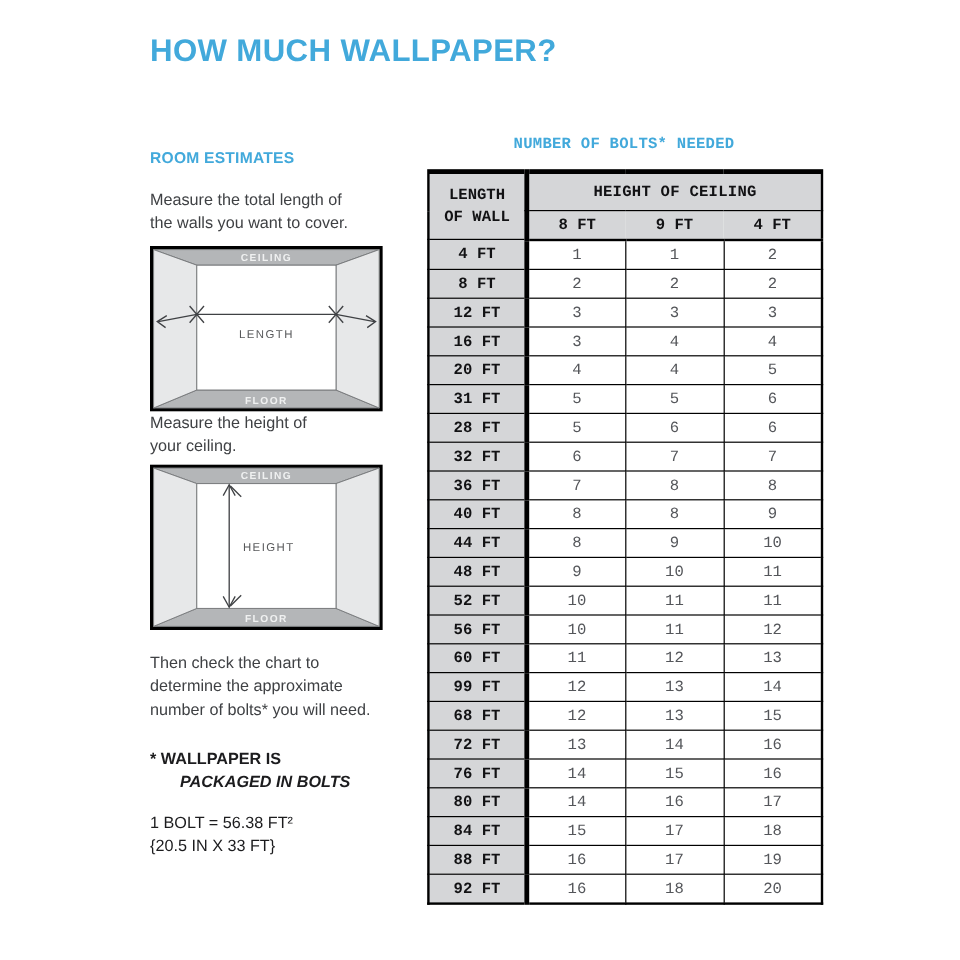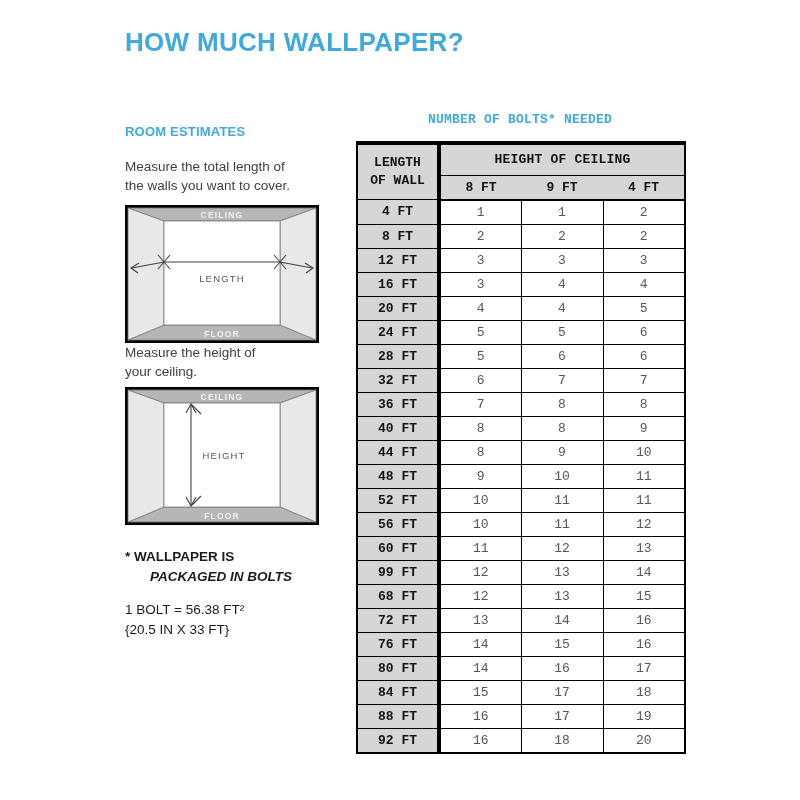--- a/index.html
+++ b/index.html
@@ -124,20 +124,23 @@
       <g stroke="#3f4144" stroke-width="1.1" fill="none">
         <line x1="66" y1="17" x2="66" y2="119"></line>
         <polyline points="61,26 66,17 71,26"></polyline>
         <polyline points="61,110 66,119 71,110"></polyline>
         <line x1="67" y1="18" x2="76" y2="27"></line>
         <line x1="67" y1="118" x2="76" y2="109"></line>
       </g>
       <text x="99" y="72" text-anchor="middle" font-size="9.5" letter-spacing="1.2" fill="#57585a">HEIGHT</text>
     </svg>
 
+    <div class="step step-3">Then check the chart to
+determine the approximate
+number of bolts* you will need.</div>
 
     <div class="footnote">
       <div>* WALLPAPER IS</div>
       <div class="indent">PACKAGED IN BOLTS</div>
     </div>
 
     <div class="spec">1 BOLT = 56.38 FT²
 {20.5 IN X 33 FT}</div>
   </div>
 
@@ -188,21 +191,21 @@
             <td>4</td>
             <td>4</td>
           </tr>
           <tr>
             <th class="rowlabel">20 FT</th>
             <td>4</td>
             <td>4</td>
             <td>5</td>
           </tr>
           <tr>
-            <th class="rowlabel">24 FT</th>
+            <th class="rowlabel">31 FT</th>
             <td>5</td>
             <td>5</td>
             <td>6</td>
           </tr>
           <tr>
             <th class="rowlabel">28 FT</th>
             <td>5</td>
             <td>6</td>
             <td>6</td>
           </tr>

